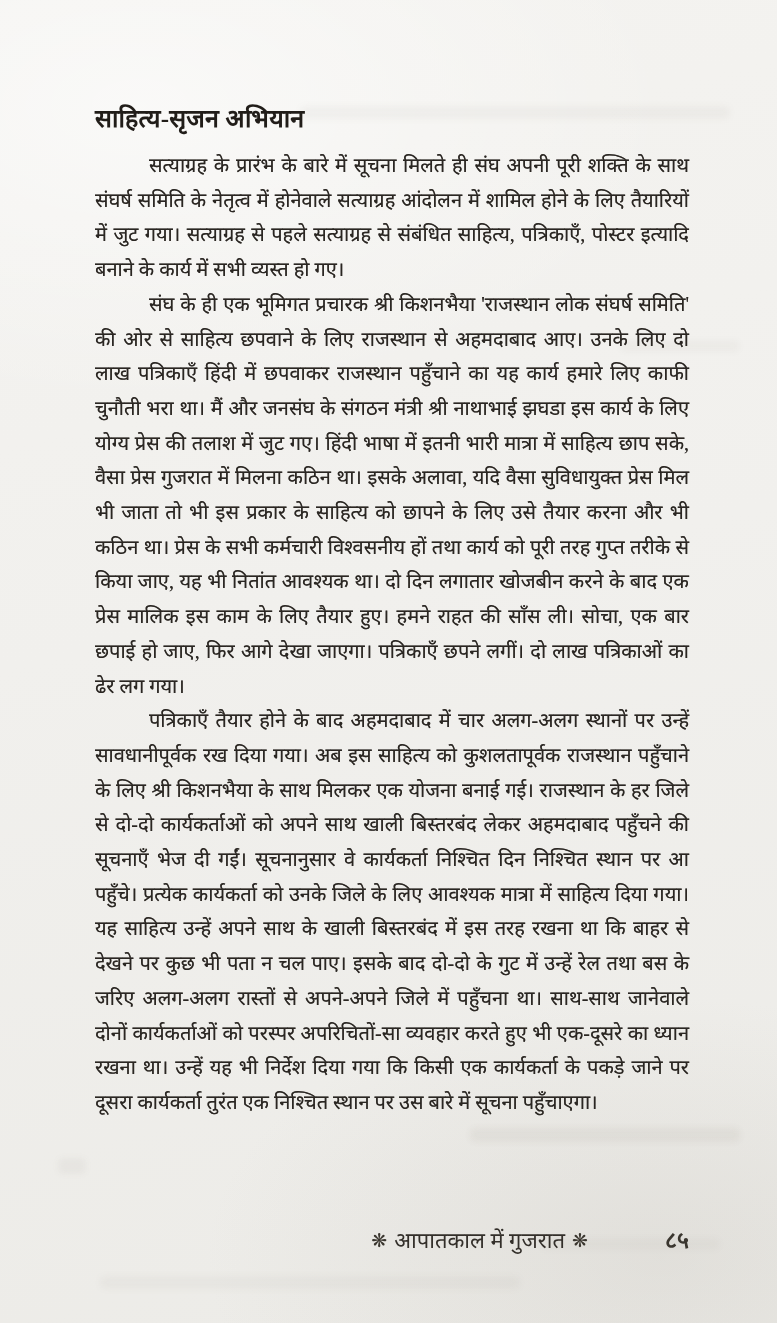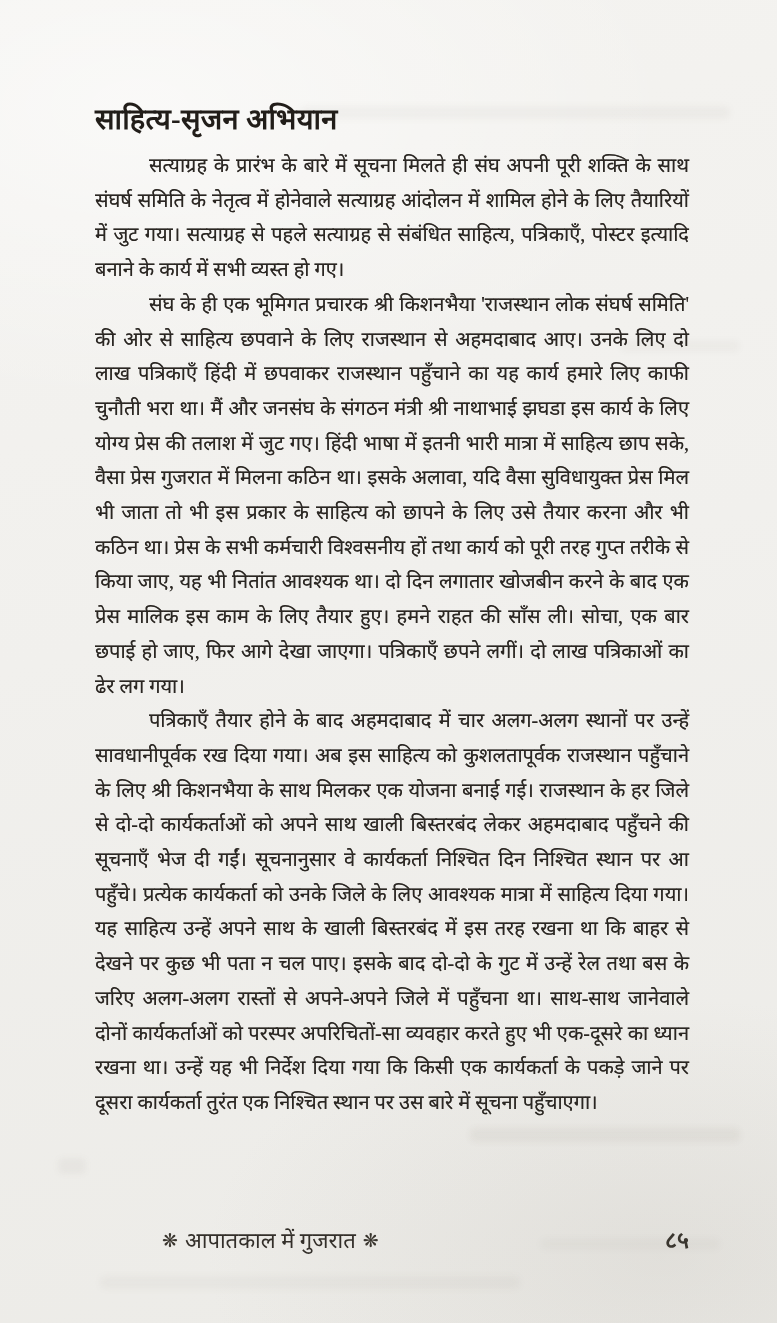--- a/index.html
+++ b/index.html
@@ -36,21 +36,21 @@
   .ghost-bottom-2   { left: 540px; top: 1238px; width: 180px; height: 12px; opacity: .4; }
 
   .content {
     position: absolute;
     left: 95px;
     top: 100px;
     width: 594px;
   }
   .section-heading {
     margin: 0 0 10px 0;
-    font-size: 29px;
+    font-size: 25px;
     line-height: 38px;
     font-weight: 700;
     letter-spacing: 0.2px;
     color: #211d19;
   }
   .body-para {
     margin: 0;
     font-size: 20px;
     line-height: 34.7px;
     text-align: justify;
@@ -64,21 +64,21 @@
     left: 95px;
     top: 1226px;
     width: 594px;
     height: 30px;
     font-size: 22px;
     line-height: 30px;
     color: #332f2a;
   }
   .running-title {
     display: block;
-    text-align: left;
+    text-align: right;
     width: 440px;
     margin: 0 auto 0 60px;
     white-space: nowrap;
   }
   .running-title .ornament {
     font-size: 19px;
     position: relative;
     top: -1px;
     padding: 0 7px;
     color: #3a362f;

